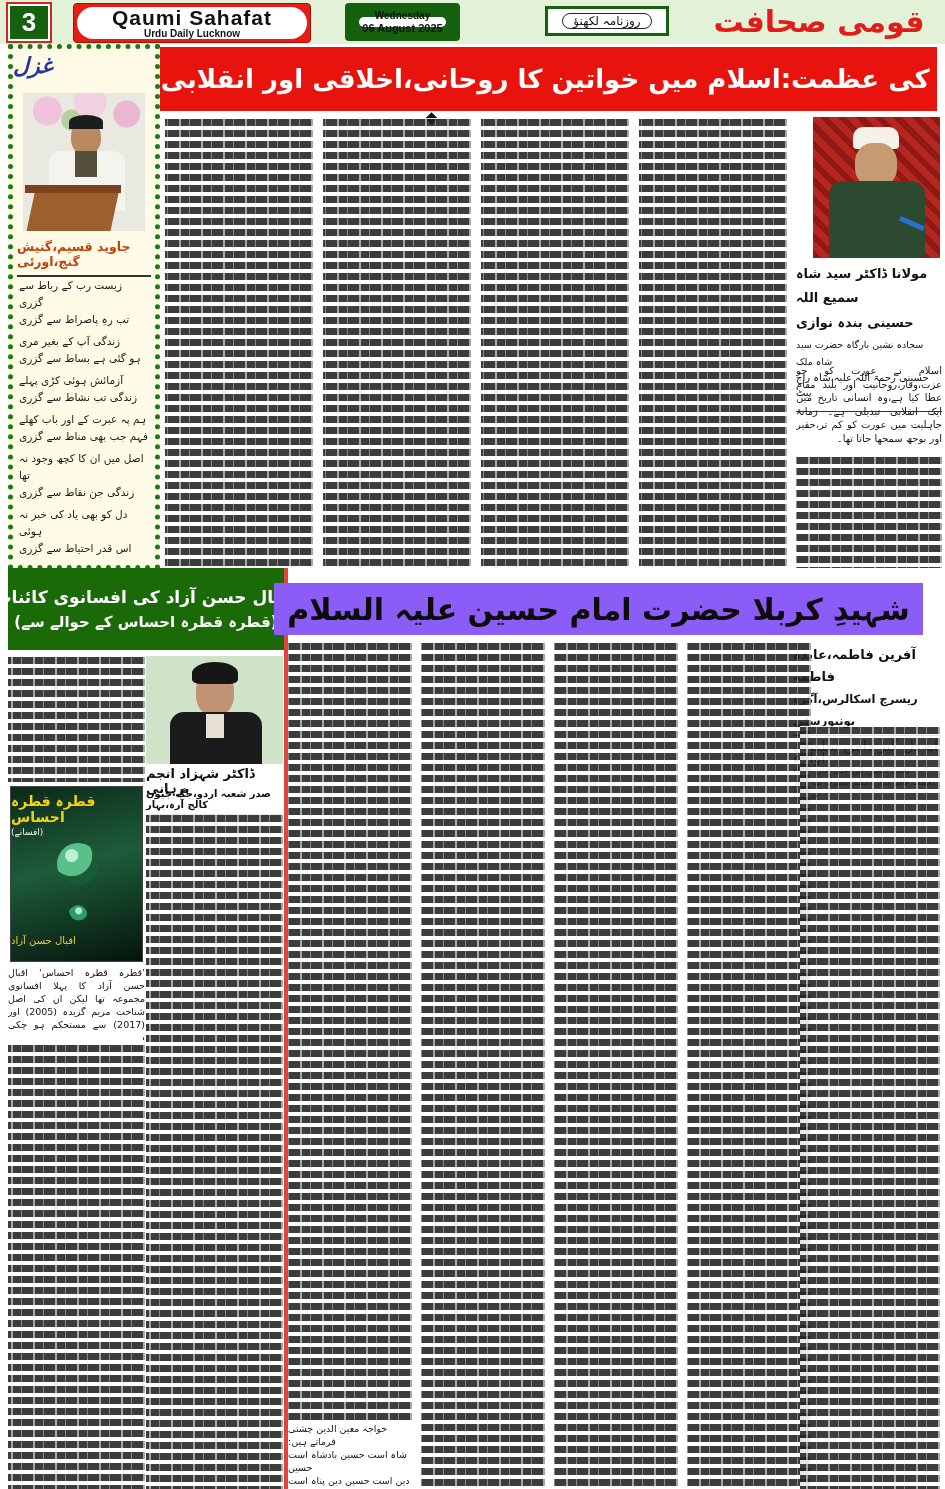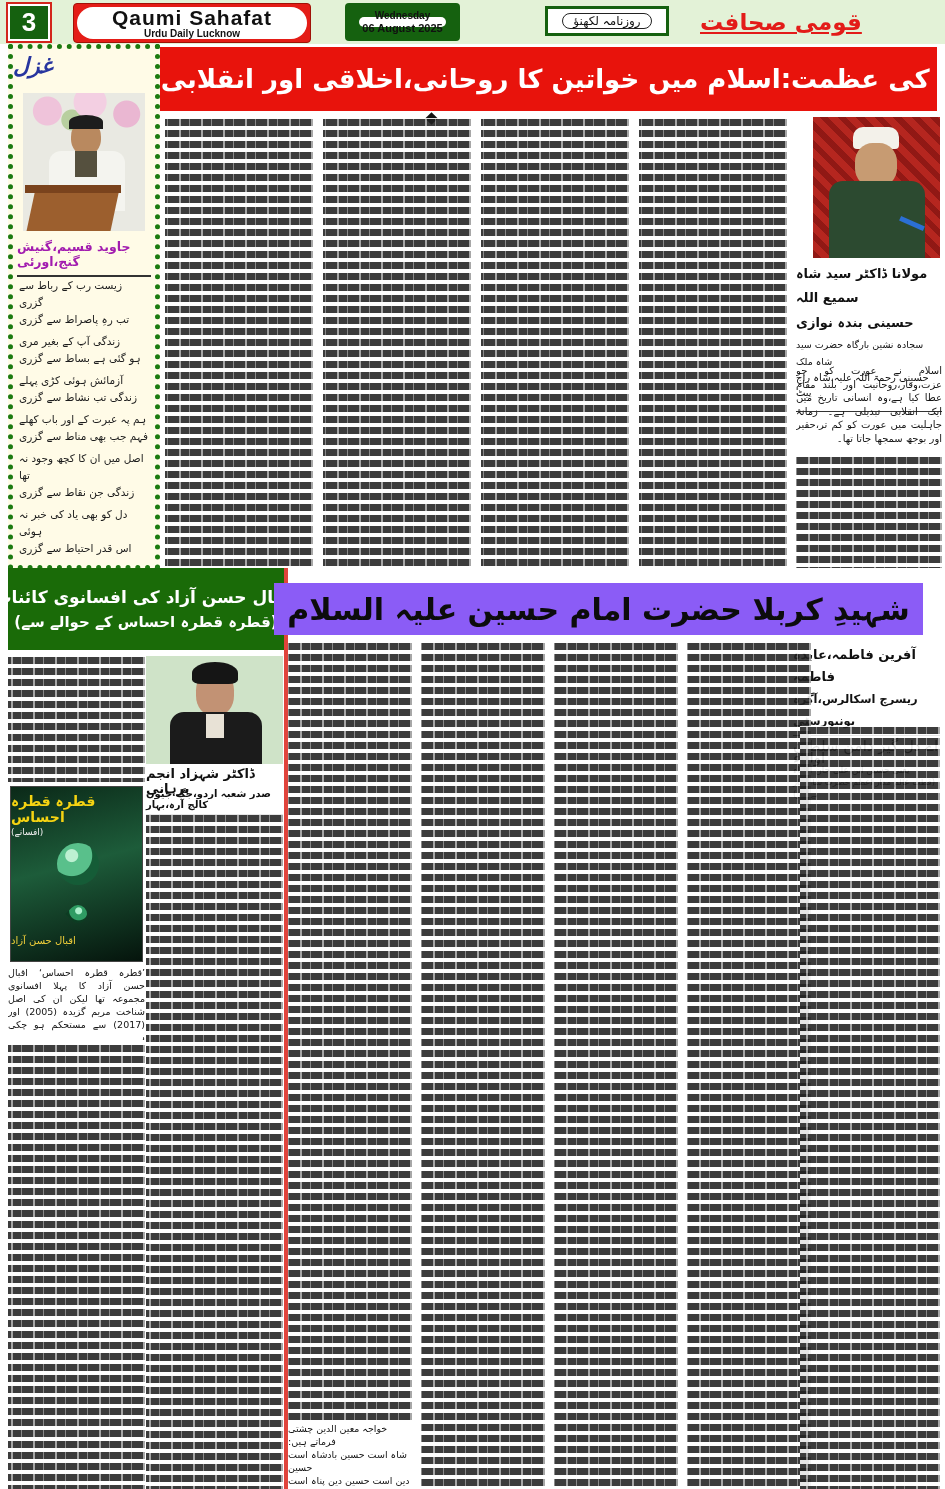--- a/index.html
+++ b/index.html
@@ -40,21 +40,21 @@
       <div class="pill eng" style="width:100%;height:100%;">
         <div style="font-size:10px;font-weight:bold;color:#111;line-height:12px;">Wednesday</div>
         <div style="font-size:11px;font-weight:bold;color:#111;line-height:13px;">06 August 2025</div>
       </div>
     </div>
 
     <div class="abs" style="left:545px;top:6px;width:124px;height:30px;background:#fff;border:3px solid #15610f;display:flex;align-items:center;justify-content:center;">
       <div class="urdu" style="border:1px solid #222;border-radius:12px;padding:0 10px;font-size:12px;color:#111;">روزنامہ لکھنؤ</div>
     </div>
 
-    <div class="abs urdu" style="left:700px;top:4px;width:238px;height:36px;text-align:left;font-size:23px;font-weight:bold;color:#e31c19;line-height:36px;text-decoration:underline;">قومی صحافت</div>
+    <div class="abs urdu" style="left:700px;top:4px;width:238px;height:36px;text-align:center;font-size:30px;font-weight:bold;color:#e31c19;line-height:36px;">قومی صحافت</div>
   </div>
 
   <div class="abs urdu" style="left:160px;top:47px;width:777px;height:64px;background:#e8130c;color:#fff;display:flex;align-items:center;justify-content:center;font-size:26px;font-weight:bold;white-space:nowrap;overflow:hidden;">
     <span>عورت کی عظمت:اسلام میں خواتین کا روحانی،اخلاقی اور انقلابی کردار</span>
   </div>
 
   <div class="abs" style="left:427px;top:114px;width:9px;height:9px;background:#111;transform:rotate(45deg);"></div>
 
   <div class="abs" style="left:8px;top:44px;width:152px;height:526px;background:#fffbe7;border:5px dotted #1c7a10;">
     <div class="urdu center" style="margin-top:4px;font-size:22px;font-weight:bold;font-style:italic;color:#27359f;">غزل</div>
@@ -66,21 +66,21 @@
         radial-gradient(circle at 85% 35%, #eab7d2 0 13px, transparent 14px),
         radial-gradient(circle at 40% 45%, #b8cf9f 0 10px, transparent 11px),#e9e9e2;"></div>
       <div class="abs" style="left:48px;top:28px;width:30px;height:34px;background:#b9895f;border-radius:46%;"></div>
       <div class="abs" style="left:46px;top:22px;width:34px;height:14px;background:#1d1d1d;border-radius:50% 50% 0 0;"></div>
       <div class="abs" style="left:26px;top:58px;width:76px;height:60px;background:#f4f4ef;border-radius:12px 12px 0 0;"></div>
       <div class="abs" style="left:52px;top:58px;width:22px;height:26px;background:#55503e;"></div>
       <div class="abs" style="left:8px;top:96px;width:84px;height:42px;background:#9c5f2e;transform:skewX(-12deg);"></div>
       <div class="abs" style="left:2px;top:92px;width:96px;height:8px;background:#7a431d;"></div>
     </div>
 
-    <div class="urdu center" style="position:absolute;left:4px;top:190px;width:134px;font-size:12.5px;font-weight:bold;color:#a21caf;border-bottom:2px solid #333;padding-bottom:6px;">جاوید قسیم،گنیش گنج،اورئی</div>
+    <div class="urdu center" style="position:absolute;left:4px;top:190px;width:134px;font-size:12.5px;font-weight:bold;color:#c2410c;border-bottom:2px solid #333;padding-bottom:6px;">جاوید قسیم،گنیش گنج،اورئی</div>
 
     <div class="abs urdu center" style="left:6px;top:228px;width:130px;font-size:10.5px;line-height:17px;color:#1c1c1c;">
       <div style="margin-bottom:5px;">
         <div>زیست رب کے رباط سے گزری</div>
         <div>تب رہِ پاصراط سے گزری</div>
       </div>
       <div style="margin-bottom:5px;">
         <div>زندگی آپ کے بغیر مری</div>
         <div>ہو گئی ہے بساط سے گزری</div>
       </div>

